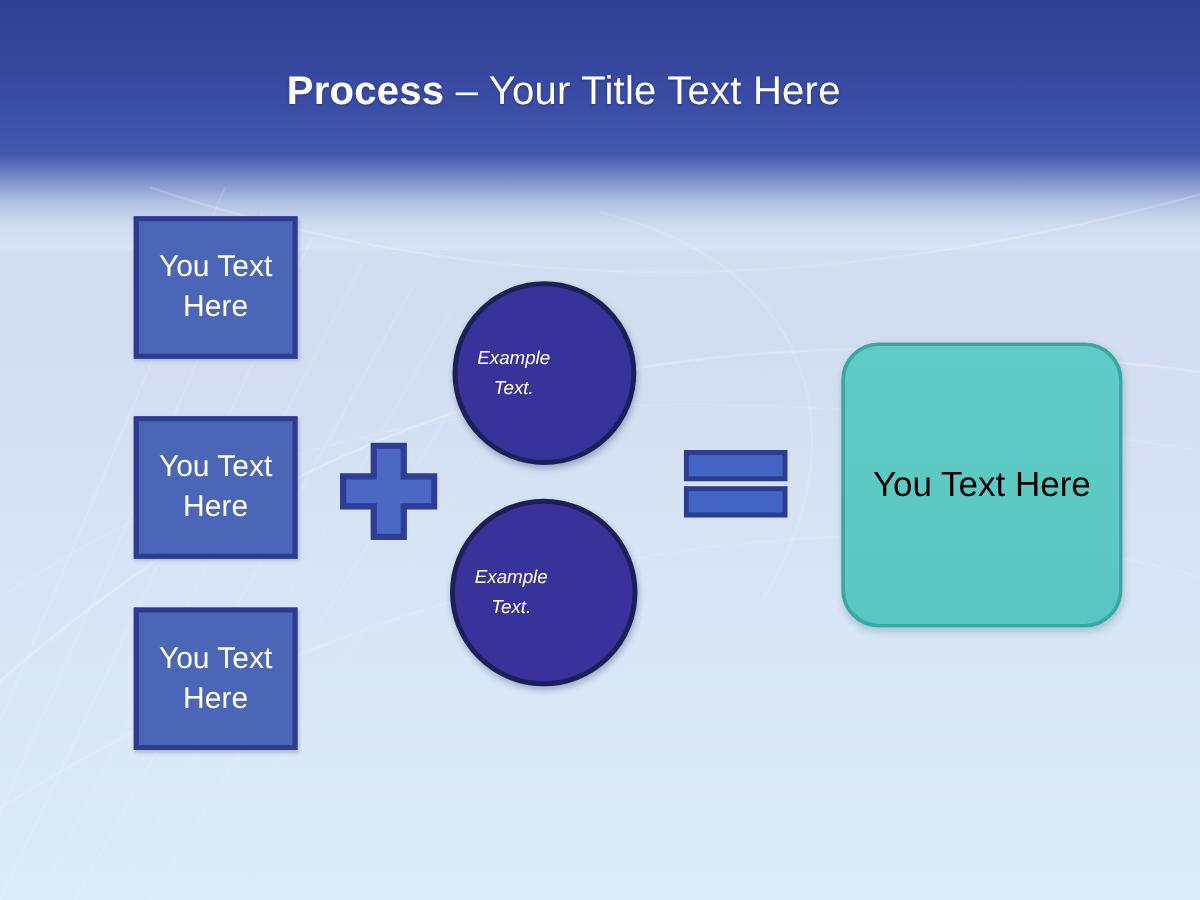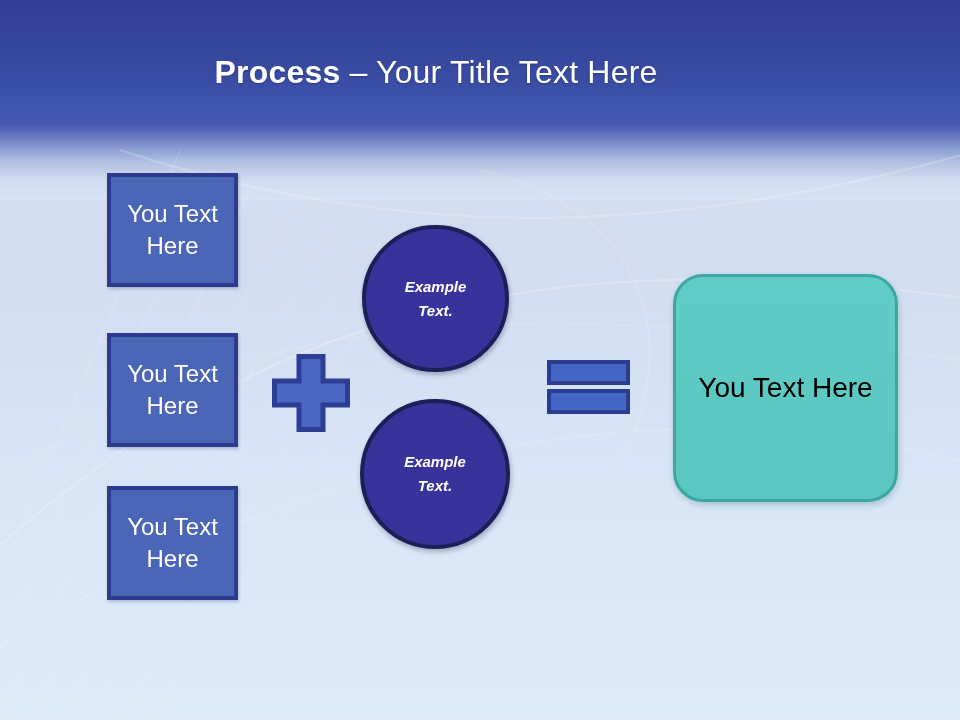--- a/index.html
+++ b/index.html
@@ -12,21 +12,21 @@
   }
 
   
   .header {
     position:absolute; top:0; left:0; width:960px; height:200px;
     background: linear-gradient(180deg,
       #303f93 0%, #36479e 28%, #3e53aa 52%, #4558b0 62%,
       #7d90ca 72%, #b1c0e2 81%, #cfdcf0 90%, #d7e3f4 100%);
   }
   .title {
-    position:absolute; top:54px; left:0; width:872px;
+    position:absolute; top:54px; left:15px; width:872px;
     text-align:center; color:#ffffff; font-size:32px; letter-spacing:0.2px;
     text-shadow:0 1px 2px rgba(20,25,70,0.35);
   }
   .title .bold { font-weight:bold; }
 
   
   .texture { position:absolute; top:0; left:0; pointer-events:none; }
 
   
   .input-box {
@@ -42,22 +42,22 @@
   .box3 { top:486px; }
 
   
   .plus-wrap   { position:absolute; left:272px; top:354px; width:78px; height:78px; }
   .equals-wrap { position:absolute; left:547px; top:360px; width:84px; height:56px; }
 
   
   .circle {
     position:absolute; box-sizing:border-box; border-radius:50%;
     background:#38329b; border:4px solid #1c2058;
-    display:flex; align-items:center; justify-content:center;
-    text-align:center; color:#ffffff; font-weight:bold; font-style:italic;
+    display:flex; align-items:center; 
+    text-align:center; color:#ffffff; font-weight:normal; font-style:italic;
     font-size:15px; line-height:1.6;
     box-shadow:1px 3px 5px rgba(25,30,80,0.3);
   }
   .circle .lbl { width:90px; }
   .circle1 { left:362px; top:225px; width:147px; height:147px; }
   .circle2 { left:360px; top:399px; width:150px; height:150px; }
 
   
   .result-box {
     position:absolute; left:673px; top:274px; width:225px; height:228px;

